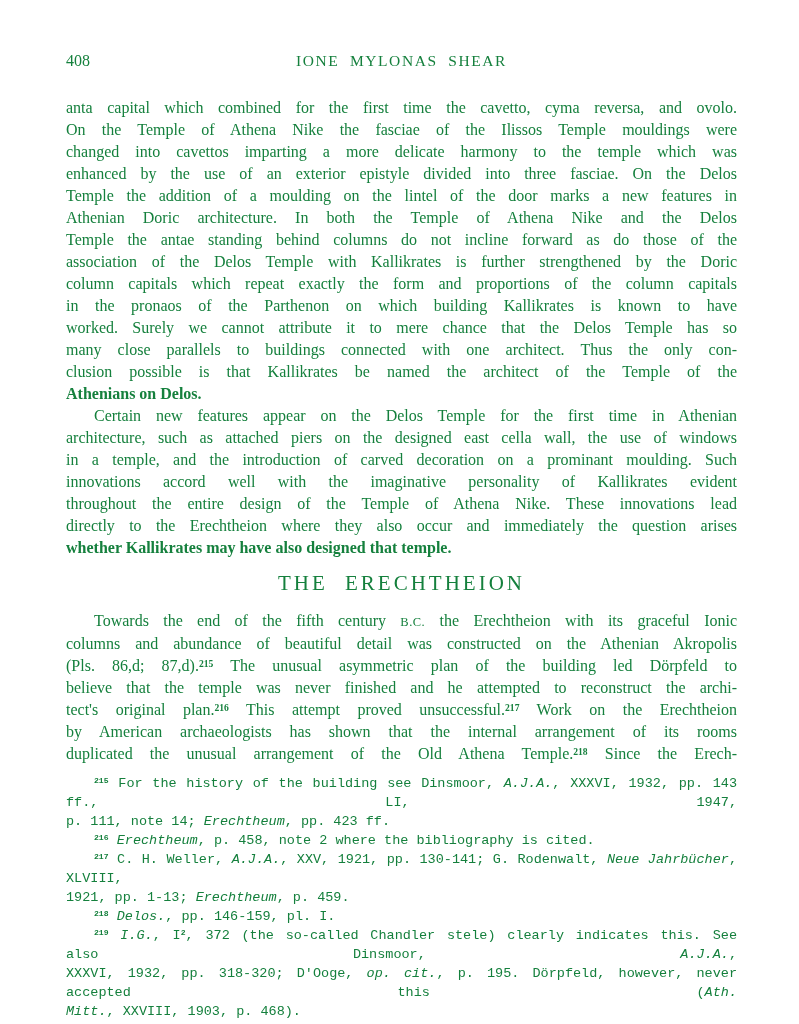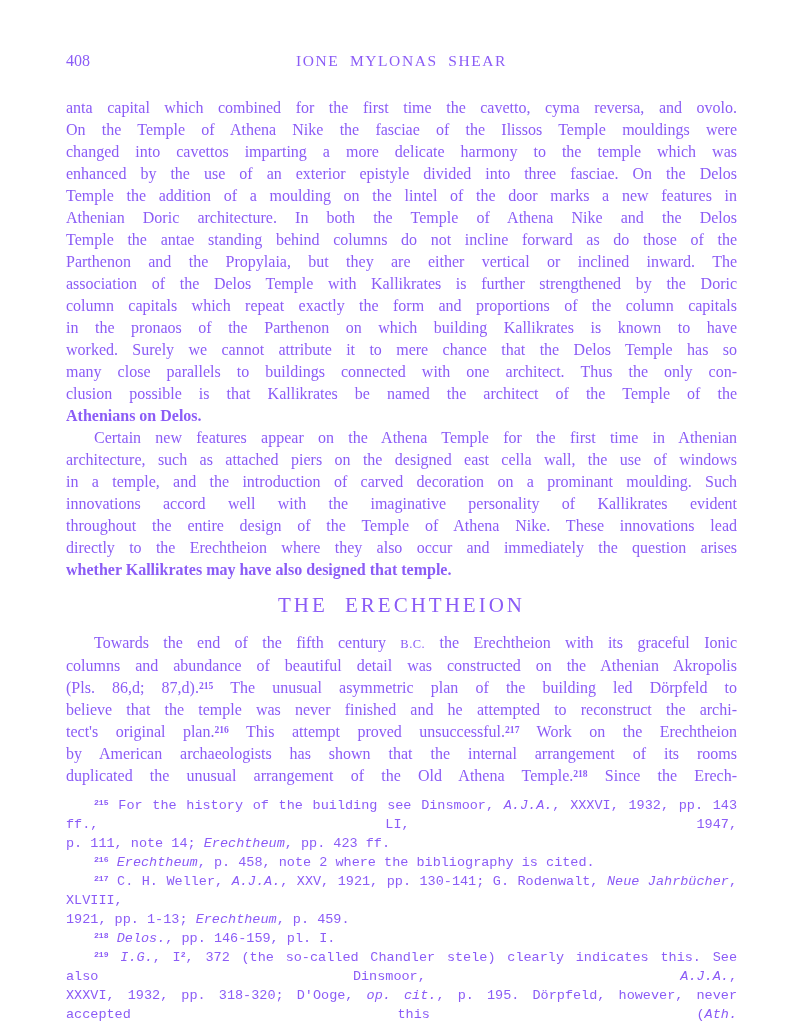--- a/index.html
+++ b/index.html
@@ -4,21 +4,21 @@
 <style>
   html, body { margin: 0; padding: 0; background: #ffffff; }
   .page {
     position: relative;
     width: 799px;
     height: 1024px;
     box-sizing: border-box;
     margin: 0 auto;
     padding: 50px 62px 0 66px;
     background: #ffffff;
-    color: #8b5cf6;
+    color: #15803d;
     font-family: "Liberation Serif", "DejaVu Serif", serif;
     overflow: hidden;
   }
   .running-head {
     position: relative;
     height: 22px;
     margin-bottom: 25px;
     font-size: 16px;
     line-height: 22px;
   }
@@ -80,29 +80,28 @@
     <span class="running-title">IONE MYLONAS SHEAR</span>
   </header>
   <main class="text-block" id="flow">
       <div class="line">anta capital which combined for the first time the cavetto, cyma reversa, and ovolo.</div>
       <div class="line">On the Temple of Athena Nike the fasciae of the Ilissos Temple mouldings were</div>
       <div class="line">changed into cavettos imparting a more delicate harmony to the temple which was</div>
       <div class="line">enhanced by the use of an exterior epistyle divided into three fasciae.  On the Delos</div>
       <div class="line">Temple the addition of a moulding on the lintel of the door marks a new features in</div>
       <div class="line">Athenian Doric architecture.  In both the Temple of Athena Nike and the Delos</div>
       <div class="line">Temple the antae standing behind columns do not incline forward as do those of the</div>
-      <div class="line">Parthenon and the Propylaia, but they are either vertical or inclined inward.  The</div>
       <div class="line">association of the Delos Temple with Kallikrates is further strengthened by the Doric</div>
       <div class="line">column capitals which repeat exactly the form and proportions of the column capitals</div>
       <div class="line">in the pronaos of the Parthenon on which building Kallikrates is known to have</div>
       <div class="line">worked.  Surely we cannot attribute it to mere chance that the Delos Temple has so</div>
       <div class="line">many close parallels to buildings connected with one architect.  Thus the only con-</div>
       <div class="line">clusion possible is that Kallikrates be named the architect of the Temple of the</div>
       <div class="line last">Athenians on Delos.</div>
-      <div class="line indent">Certain new features appear on the Athena Temple for the first time in Athenian</div>
+      <div class="line indent">Certain new features appear on the Delos Temple for the first time in Athenian</div>
       <div class="line">architecture, such as attached piers on the designed east cella wall, the use of windows</div>
       <div class="line">in a temple, and the introduction of carved decoration on a prominant moulding.  Such</div>
       <div class="line">innovations accord well with the imaginative personality of Kallikrates evident</div>
       <div class="line">throughout the entire design of the Temple of Athena Nike.  These innovations lead</div>
       <div class="line">directly to the Erechtheion where they also occur and immediately the question arises</div>
       <div class="line last">whether Kallikrates may have also designed that temple.</div>
       <div class="section-heading">THE ERECHTHEION</div>
       <div class="line indent">Towards the end of the fifth century <span class="sc">B.C.</span> the Erechtheion with its graceful Ionic</div>
       <div class="line">columns and abundance of beautiful detail was constructed on the Athenian Akropolis</div>
       <div class="line">(Pls. 86,d; 87,d).<sup>215</sup>  The unusual asymmetric plan of the building led Dörpfeld to</div>

